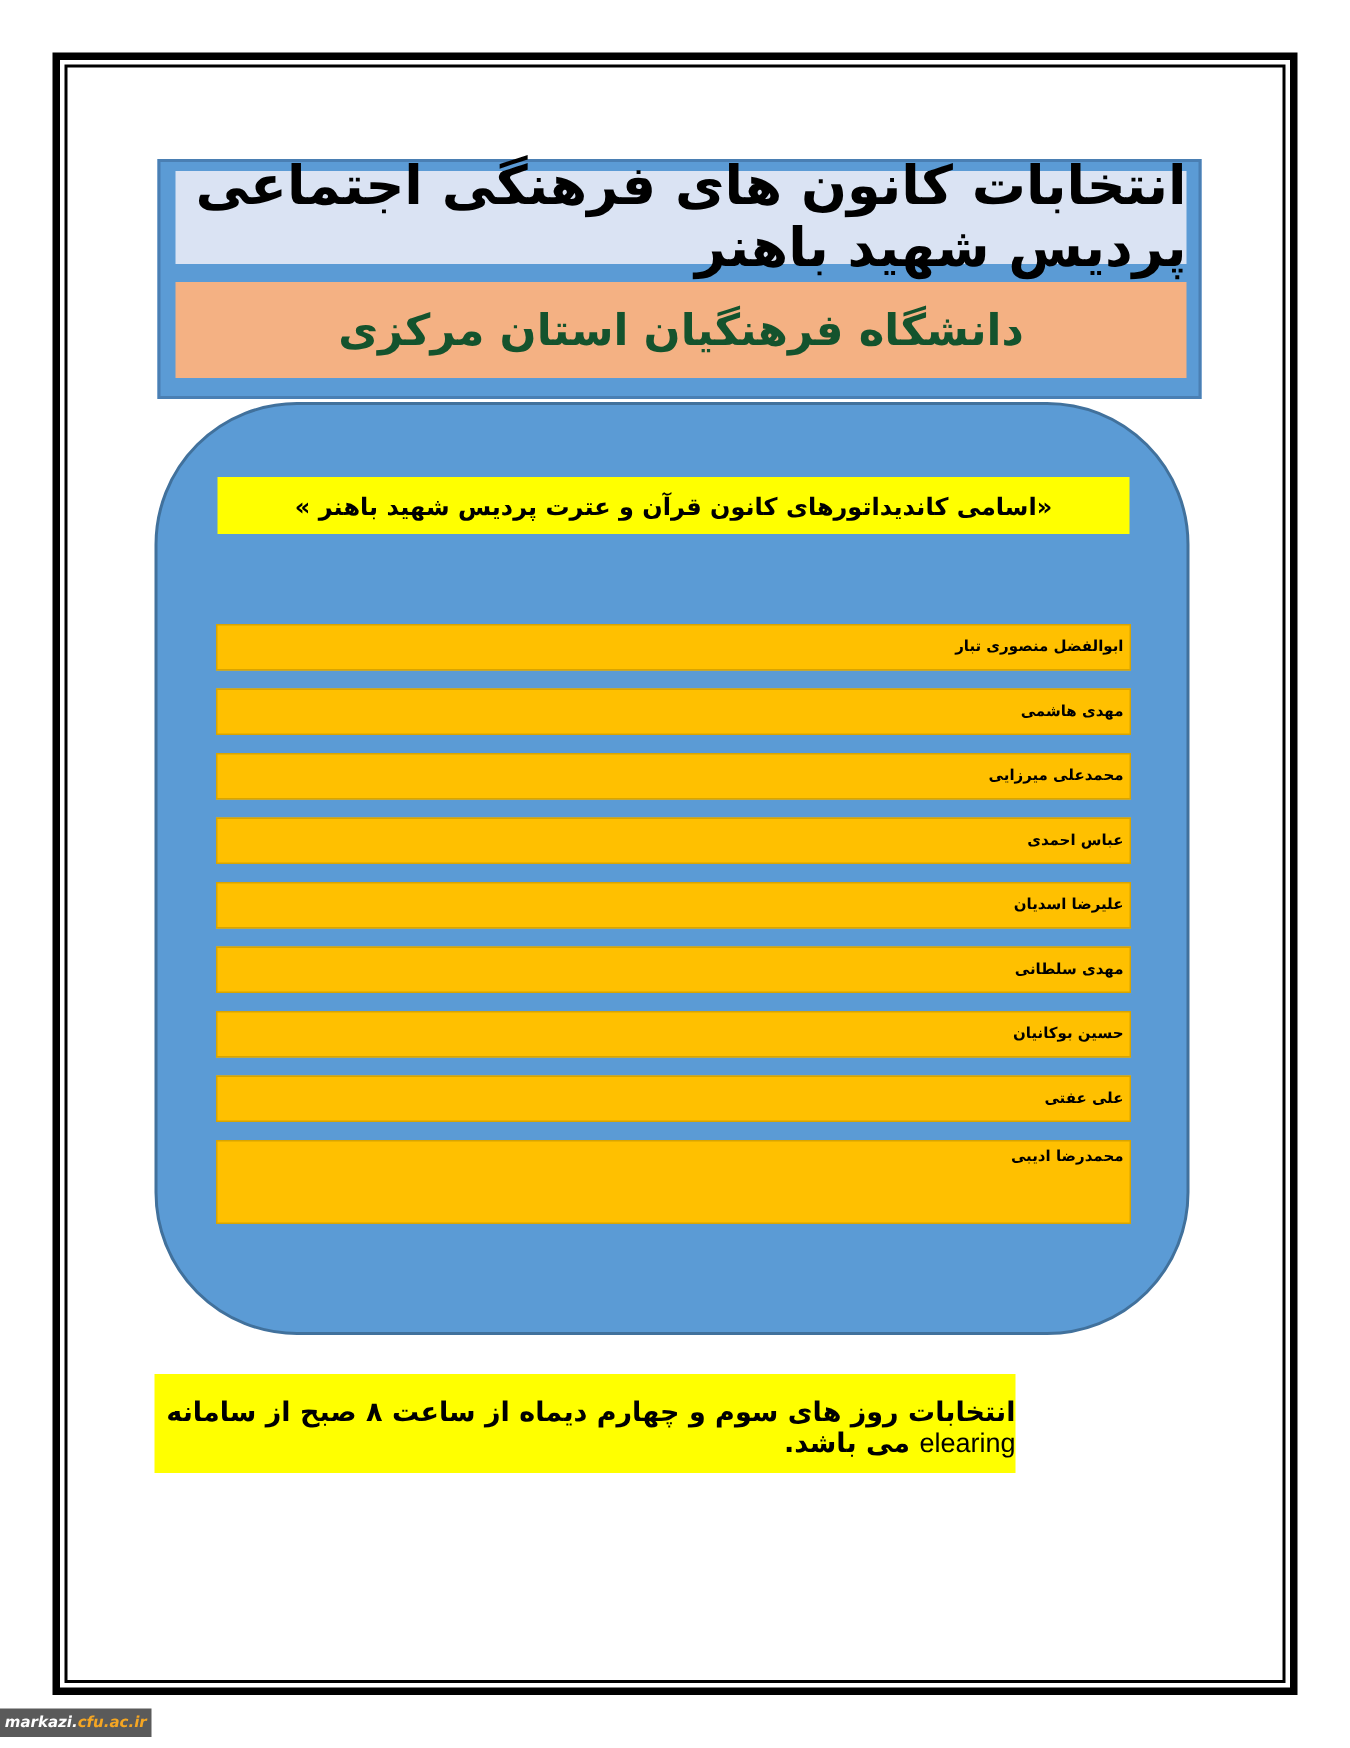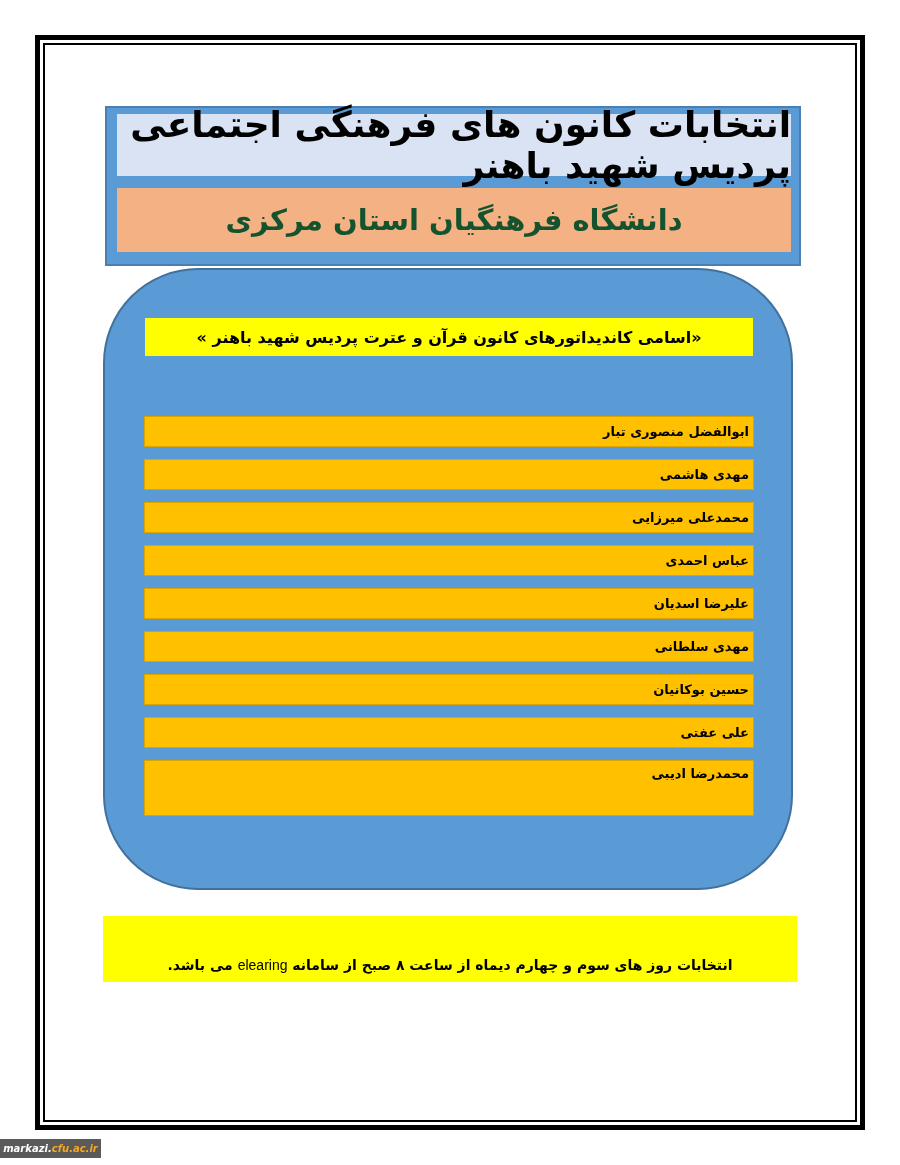--- a/index.html
+++ b/index.html
@@ -88,40 +88,40 @@
     .candidate-row {
       height: 31px;
       margin-bottom: 12px;
       background: #ffc000;
       border: 1px solid #d9a400;
       box-sizing: border-box;
       direction: rtl;
       padding-right: 4px;
       display: flex; align-items: center;
       font-weight: bold;
-      font-size: 13px;
+      font-size: 10px;
       color: #000;
     }
     .candidate-row.tall {
       height: 56px;
       align-items: flex-start;
       padding-top: 5px;
       margin-bottom: 0;
     }
     .notice-box {
       position: absolute;
       left: 103px; top: 916px;
-      width: 694px; height: 66px;
+      width: 574px; height: 66px;
       background: #ffff00;
       direction: rtl;
       display: flex; align-items: flex-end; justify-content: center;
       padding-bottom: 9px;
       box-sizing: border-box;
       font-weight: bold;
-      font-size: 14px;
+      font-size: 18px;
       color: #000;
     }
     .notice-box .latin {
       font-weight: normal;
       font-family: "Liberation Sans", sans-serif;
     }
     .watermark {
       position: absolute;
       left: 0; top: 1139px;
       width: 101px; height: 19px;

